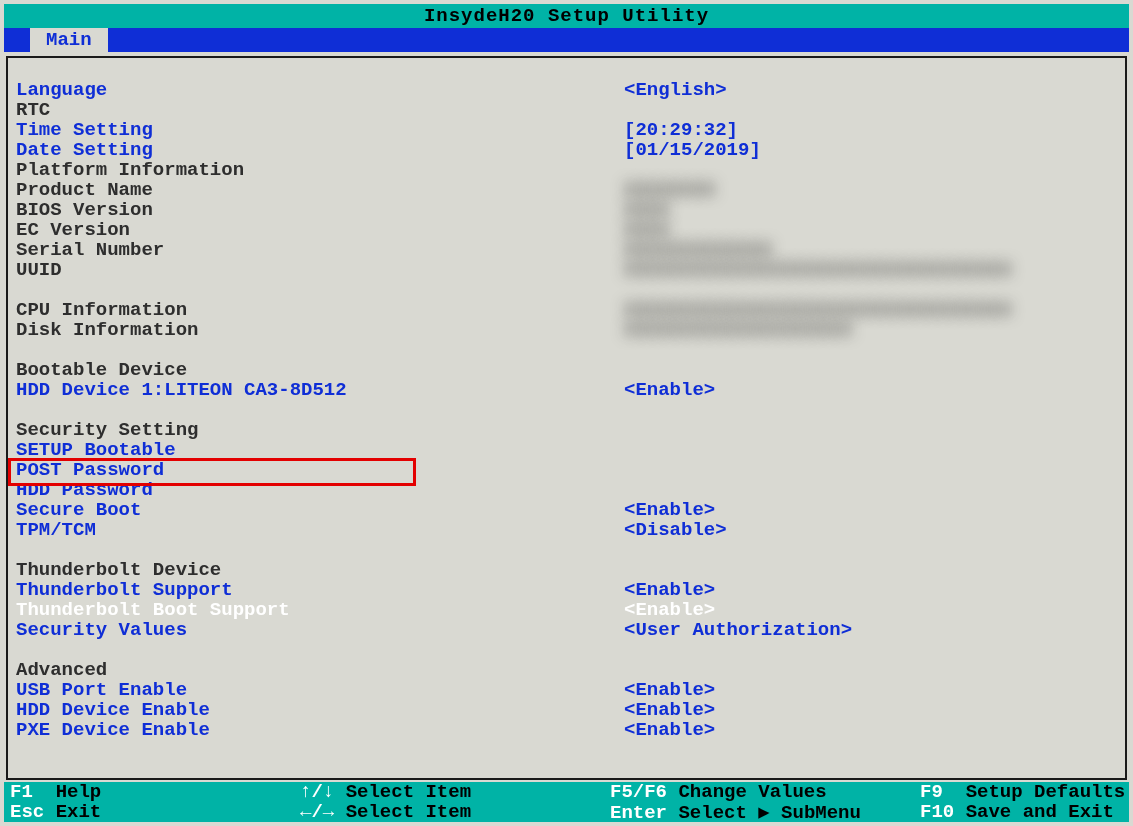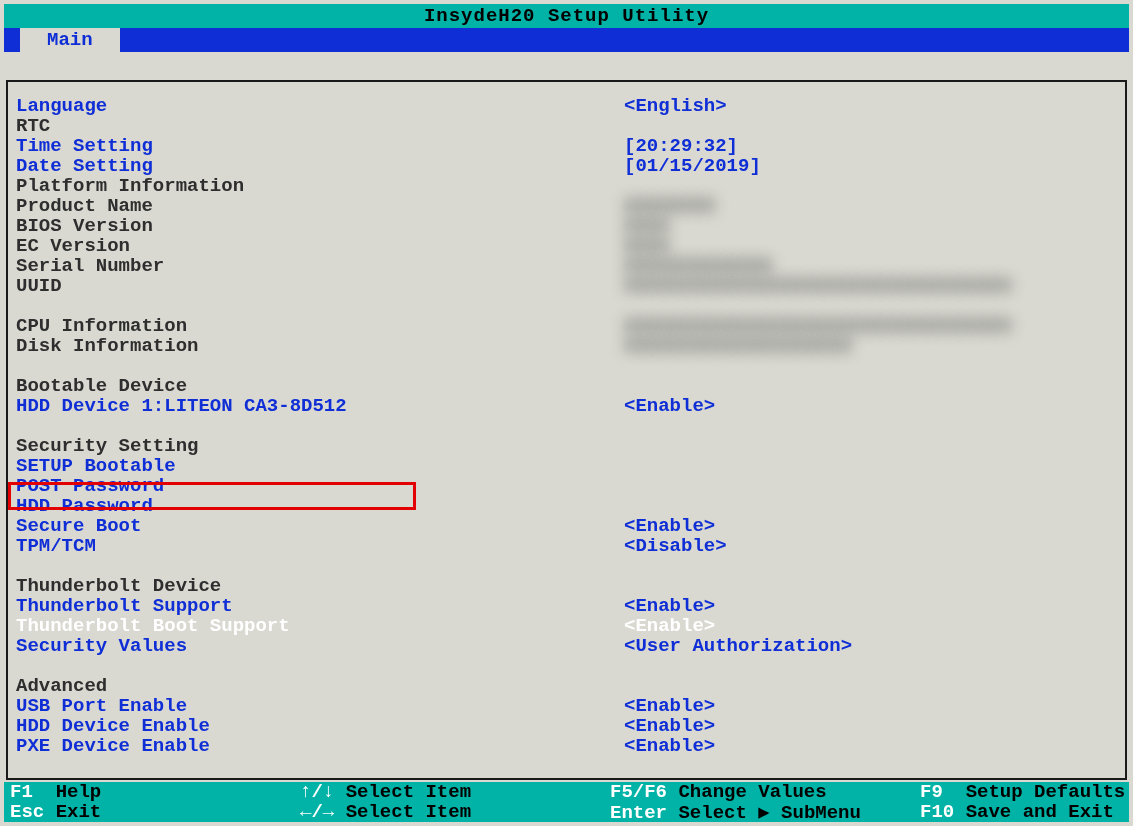--- a/index.html
+++ b/index.html
@@ -30,32 +30,31 @@
   }
   .tabbar {
     position: absolute;
     top: 28px; left: 4px; right: 4px;
     height: 24px;
     background: #0f2ed6;
   }
   .tab {
     display: inline-block;
     background: #d9d9d2;
-    padding: 0 27px;
-    margin-left: 16px;
+    padding: 0 16px;
+    margin-left: 26px;
     line-height: 24px;
     color: #0f2ed6;
   }
   .content {
     position: absolute;
     top: 56px; left: 6px; right: 6px; bottom: 46px;
     border: 2px solid #1a1a1a;
     background: #d9d9d2;
-    padding: 14px 6px;
-    margin-top: 24px;
+    padding: 22px 6px;
   }
   .row {
     display: flex;
     height: 20px;
     line-height: 20px;
     white-space: pre;
   }
   .label {
     width: 610px;
     padding-left: 2px;

